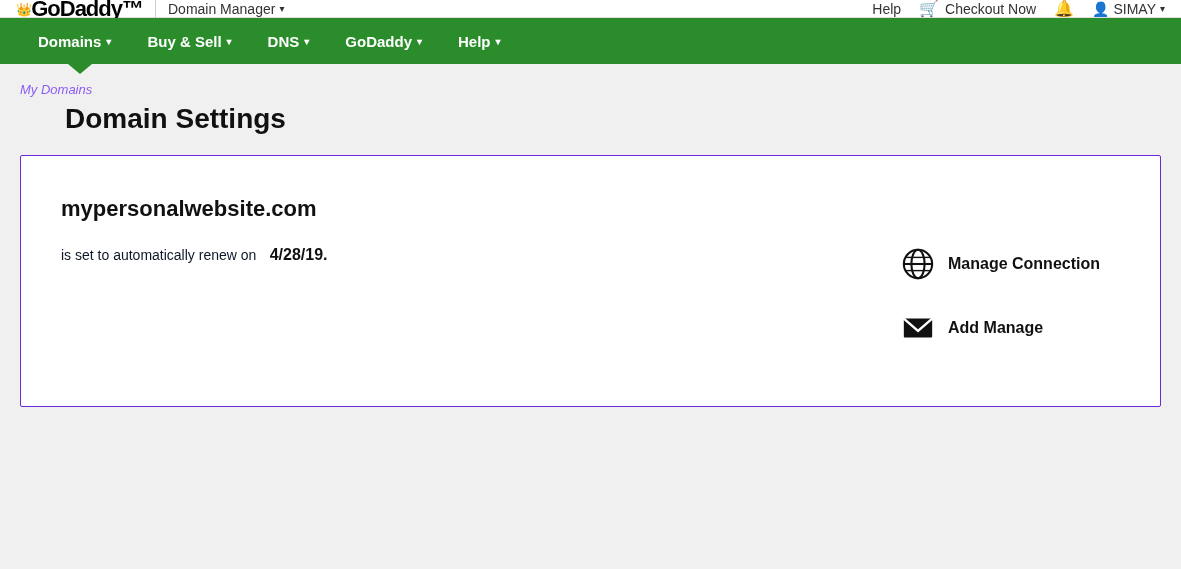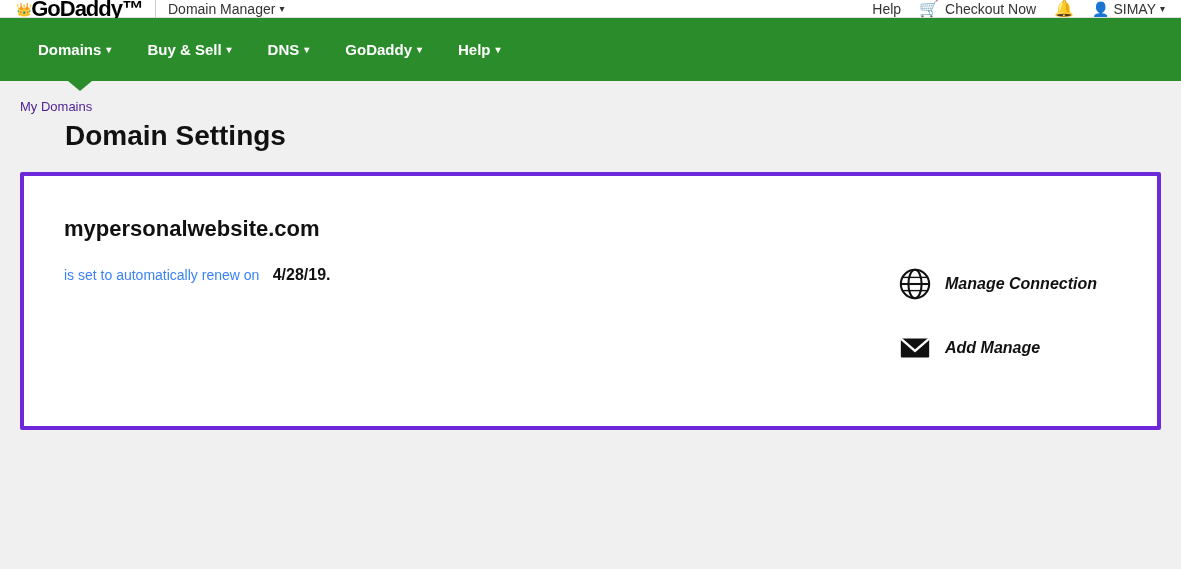--- a/index.html
+++ b/index.html
@@ -74,21 +74,21 @@
       align-items: center;
       gap: 4px;
       font-size: 14px;
       color: #333;
       cursor: pointer;
     }
 
     
     .green-nav {
       background: #2a8c2a;
-      height: 63px;
+      height: 46px;
       display: flex;
       align-items: center;
       padding: 0 20px;
       gap: 0;
       position: relative;
     }
     .green-nav::after {
       content: '';
       position: absolute;
       bottom: -10px;
@@ -116,76 +116,76 @@
     }
 
     
     .content-area {
       padding: 16px 20px 0 20px;
       background: #f0f0f0;
       min-height: 533px;
     }
     .breadcrumb {
       font-size: 13px;
-      color: #4c1d95;
+      color: #8b5cf6;
       text-decoration: none;
       cursor: pointer;
       display: inline-block;
       margin-bottom: 6px;
+      font-style: italic;
     }
     .page-title {
       font-size: 28px;
       font-weight: bold;
       color: #111;
       margin-bottom: 20px;
       margin-left: 45px;
     }
 
     
     .domain-card {
       background: #fff;
-      border: 4px solid #6d28d9;
+      border: 1px solid #6d28d9;
       border-radius: 2px;
       padding: 40px 40px 60px 40px;
       max-width: 1141px;
     }
     .domain-name {
       font-size: 22px;
       font-weight: bold;
       color: #111;
       margin-bottom: 24px;
     }
     .card-body {
       display: flex;
       align-items: flex-start;
     }
     .card-left {
       flex: 1;
     }
     .renew-text {
       font-size: 14px;
-      color: #3b82f6;
+      color: #0f172a;
     }
     .renew-date {
       font-weight: bold;
       color: #111;
     }
     .card-right {
       display: flex;
       flex-direction: column;
       gap: 28px;
       min-width: 220px;
       margin-left: 40px;
     }
     .action-item {
       display: flex;
       align-items: center;
       gap: 12px;
       cursor: pointer;
-      font-style: italic;
     }
     .action-icon {
       width: 36px;
       height: 36px;
       display: flex;
       align-items: center;
       justify-content: center;
       flex-shrink: 0;
     }
     .action-label {

